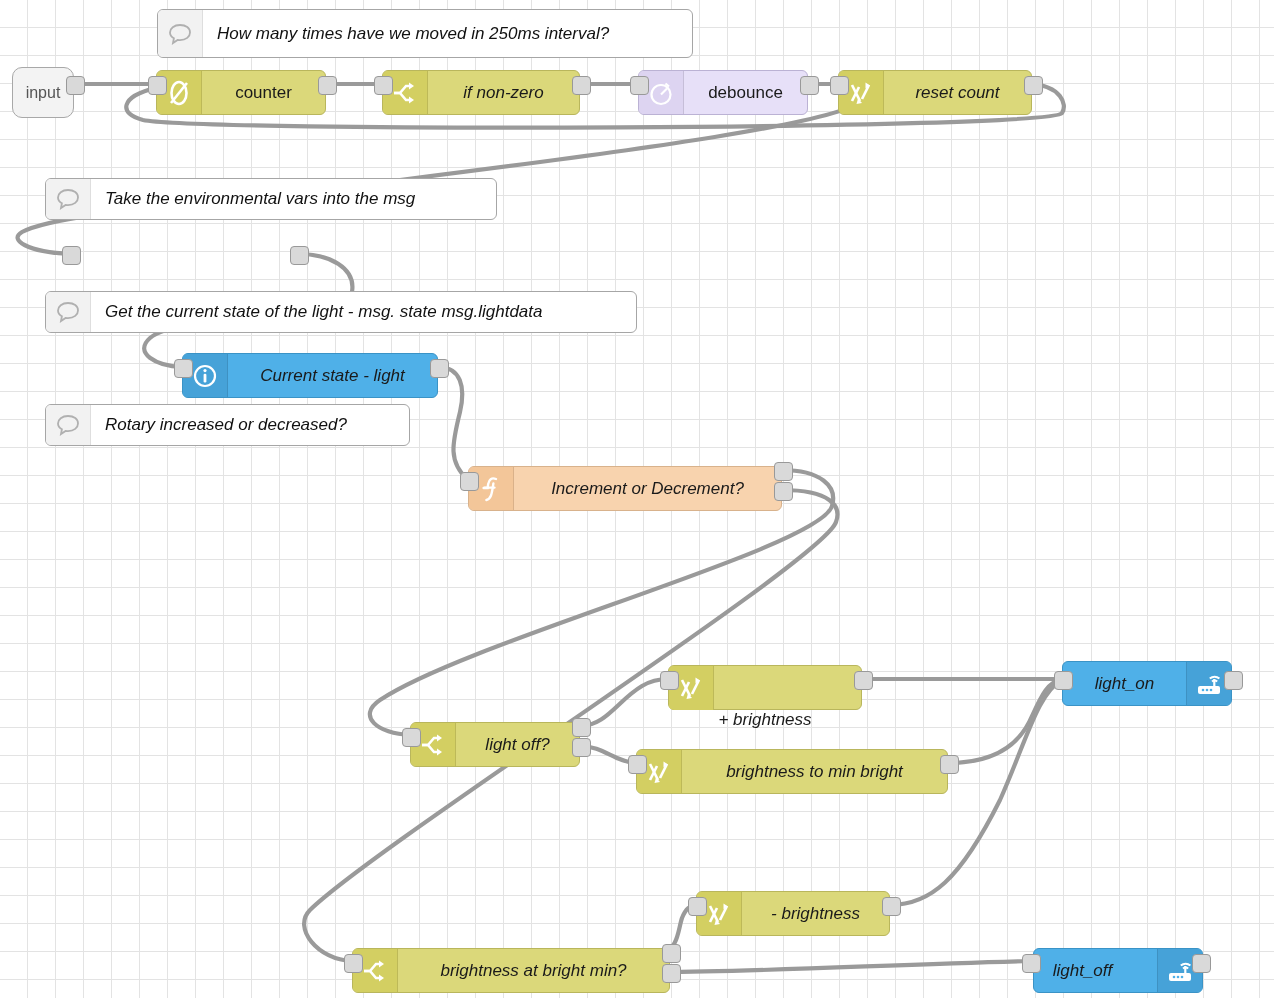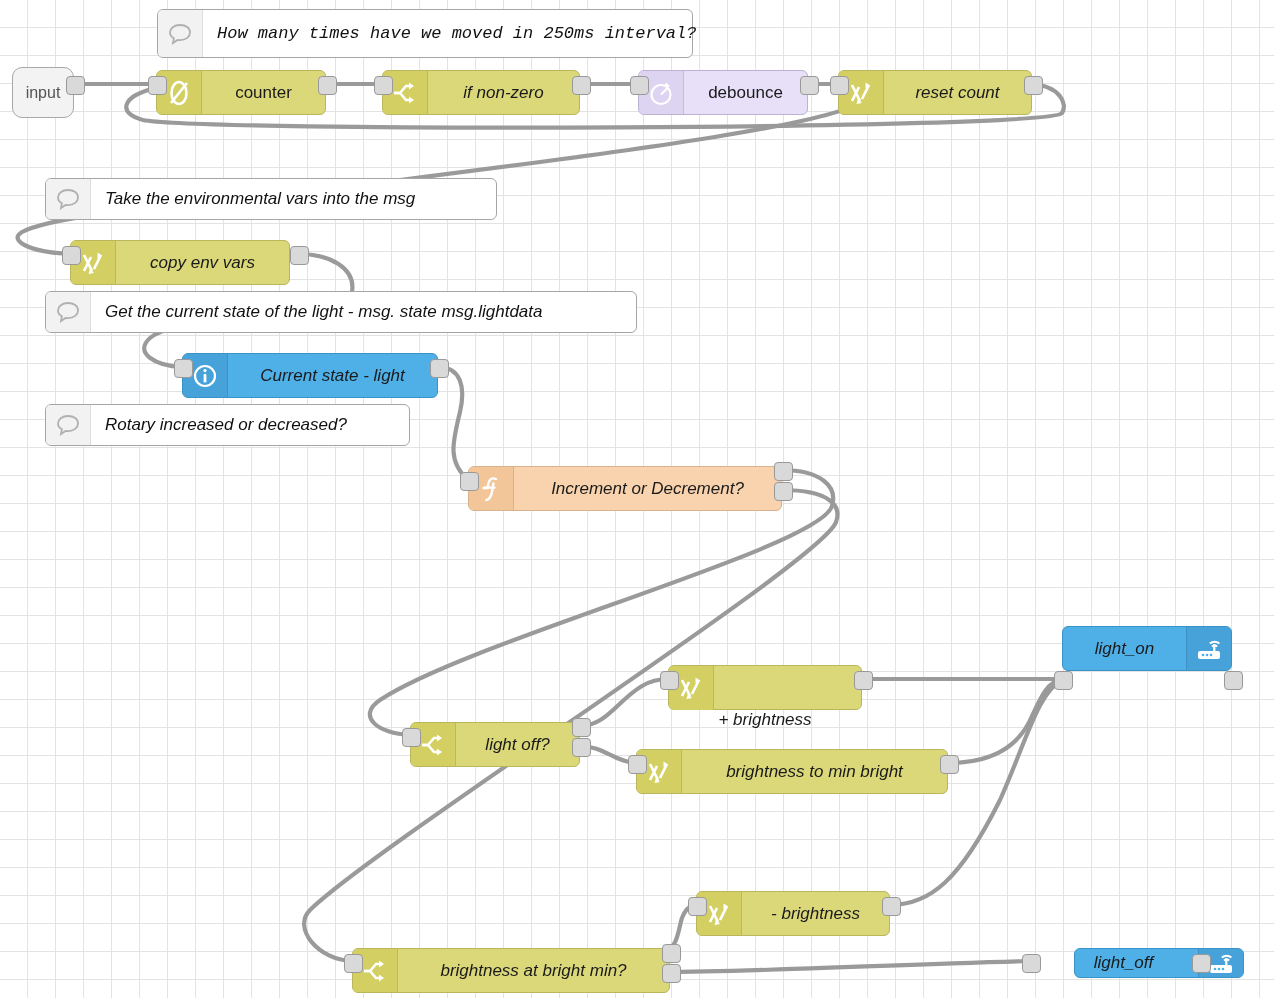--- a/index.html
+++ b/index.html
@@ -118,21 +118,21 @@
 
     <path class="wire" d="M948,763 C1000,763 1022,740 1032,716 C1042,694 1048,682 1062,679"></path>
 
     <path class="wire" d="M890,905 C930,905 960,880 1000,800 C1026,742 1038,692 1062,680"></path>
 
     <path class="wire" d="M662,952 C678,950 678,930 682,918 C686,908 690,906 696,905"></path>
 
     <path class="wire" d="M662,972 C760,972 900,964 1030,961"></path>
   </svg>
 
-  <div class="comment" style="left:157px;top:9px;width:536px;height:49px;font-family:Liberation Mono, monospace;">
+  <div class="comment" style="left:157px;top:9px;width:536px;height:49px;">
     <span class="icon-box">
       <svg class="ic" width="26" height="24" viewBox="0 0 26 24" aria-hidden="true">
         <path d="M13 3C7 3 3 6.4 3 10.4c0 2.4 1.5 4.5 3.9 5.8L6 21l4.6-3.1c.8.1 1.6.2 2.4.2 6 0 10-3.4 10-7.7S19 3 13 3z" fill="none" stroke="#b0b0b0" stroke-width="1.8"></path>
       </svg>
     </span>
     <span class="label">How many times have we moved in 250ms interval?</span>
   </div>
 
   <div class="comment" style="left:45px;top:178px;width:452px;height:42px;">
     <span class="icon-box">
@@ -213,154 +213,142 @@
         <path d="M4 21l7-14" fill="none" stroke="#fff" stroke-width="2.6"></path>
         <path d="M17.5 2.5l4.5 3-4.5 3z" fill="#fff"></path>
         <path d="M10 18.5l4 4.5-5.5 1z" fill="#fff"></path>
       </svg>
     </span>
     <span class="label">reset count</span>
   </div>
   <span class="port" style="left:830px;top:76px;"></span>
   <span class="port" style="left:1024px;top:76px;"></span>
 
-  <div class="node yellow" style="left:70px;top:232px;width:220px;height:45px;">
+  <span class="port" style="left:62px;top:246px;"></span>
+  <span class="port" style="left:290px;top:246px;"></span>
+
+  <div class="node blue" style="left:182px;top:345px;width:256px;height:45px;text-align:center;">
+    <span class="icon-box">
+      <svg class="ic" width="26" height="26" viewBox="0 0 26 26" aria-hidden="true">
+        <circle cx="13" cy="13" r="10" fill="none" stroke="#fff" stroke-width="2.2"></circle>
+        <circle cx="13" cy="7.6" r="1.6" fill="#fff"></circle>
+        <rect x="11.6" y="10.8" width="2.8" height="8.6" rx="1.2" fill="#fff"></rect>
+      </svg>
+    </span>
+    <span class="label">Current state - light</span>
+  </div>
+  <span class="port" style="left:174px;top:359px;"></span>
+  <span class="port" style="left:430px;top:359px;"></span>
+
+  <div class="node orange" style="left:468px;top:458px;width:314px;height:45px;">
+    <span class="icon-box">
+      <svg class="ic" width="22" height="28" viewBox="0 0 22 28" aria-hidden="true">
+        <path d="M16 4c-4.5-1.8-7 0.6-7.8 5L7.6 13H3.6M13.4 8.4C12 17 11.6 24 6.4 25" fill="none" stroke="#fff" stroke-width="2.4" stroke-linecap="round"></path>
+        <line x1="4.6" y1="12.6" x2="14.4" y2="12.6" stroke="#fff" stroke-width="2.4" stroke-linecap="round"></line>
+      </svg>
+    </span>
+    <span class="label">Increment or Decrement?</span>
+  </div>
+  <span class="port" style="left:460px;top:472px;"></span>
+  <span class="port" style="left:774px;top:462px;"></span>
+  <span class="port" style="left:774px;top:482px;"></span>
+
+  <div class="node yellow" style="left:410px;top:714px;width:170px;height:45px;">
+    <span class="icon-box">
+      <svg class="ic" width="26" height="26" viewBox="0 0 26 26" aria-hidden="true">
+        <path d="M2 13h6l6-7h5" fill="none" stroke="#fff" stroke-width="2.6"></path>
+        <path d="M2 13h6l6 7h5" fill="none" stroke="#fff" stroke-width="2.6"></path>
+        <path d="M17 2.5l5 3.5-5 3.5z" fill="#fff"></path>
+        <path d="M17 16.5l5 3.5-5 3.5z" fill="#fff"></path>
+      </svg>
+    </span>
+    <span class="label">light off?</span>
+  </div>
+  <span class="port" style="left:402px;top:728px;"></span>
+  <span class="port" style="left:572px;top:718px;"></span>
+  <span class="port" style="left:572px;top:738px;"></span>
+
+  <div class="node yellow" style="left:668px;top:657px;width:194px;height:45px;flex-direction:column;">
     <span class="icon-box">
       <svg class="ic" width="26" height="26" viewBox="0 0 26 26" aria-hidden="true">
         <path d="M4 5l8 16" fill="none" stroke="#fff" stroke-width="2.6"></path>
         <path d="M21 5l-7 14" fill="none" stroke="#fff" stroke-width="2.6"></path>
         <path d="M4 21l7-14" fill="none" stroke="#fff" stroke-width="2.6"></path>
         <path d="M17.5 2.5l4.5 3-4.5 3z" fill="#fff"></path>
         <path d="M10 18.5l4 4.5-5.5 1z" fill="#fff"></path>
       </svg>
     </span>
-    <span class="label">copy env vars</span>
-  </div>
-  <span class="port" style="left:62px;top:246px;"></span>
-  <span class="port" style="left:290px;top:246px;"></span>
-
-  <div class="node blue" style="left:182px;top:345px;width:256px;height:45px;text-align:center;">
-    <span class="icon-box">
-      <svg class="ic" width="26" height="26" viewBox="0 0 26 26" aria-hidden="true">
-        <circle cx="13" cy="13" r="10" fill="none" stroke="#fff" stroke-width="2.2"></circle>
-        <circle cx="13" cy="7.6" r="1.6" fill="#fff"></circle>
-        <rect x="11.6" y="10.8" width="2.8" height="8.6" rx="1.2" fill="#fff"></rect>
-      </svg>
-    </span>
-    <span class="label">Current state - light</span>
-  </div>
-  <span class="port" style="left:174px;top:359px;"></span>
-  <span class="port" style="left:430px;top:359px;"></span>
-
-  <div class="node orange" style="left:468px;top:458px;width:314px;height:45px;">
-    <span class="icon-box">
-      <svg class="ic" width="22" height="28" viewBox="0 0 22 28" aria-hidden="true">
-        <path d="M16 4c-4.5-1.8-7 0.6-7.8 5L7.6 13H3.6M13.4 8.4C12 17 11.6 24 6.4 25" fill="none" stroke="#fff" stroke-width="2.4" stroke-linecap="round"></path>
-        <line x1="4.6" y1="12.6" x2="14.4" y2="12.6" stroke="#fff" stroke-width="2.4" stroke-linecap="round"></line>
-      </svg>
-    </span>
-    <span class="label">Increment or Decrement?</span>
-  </div>
-  <span class="port" style="left:460px;top:472px;"></span>
-  <span class="port" style="left:774px;top:462px;"></span>
-  <span class="port" style="left:774px;top:482px;"></span>
-
-  <div class="node yellow" style="left:410px;top:714px;width:170px;height:45px;">
-    <span class="icon-box">
-      <svg class="ic" width="26" height="26" viewBox="0 0 26 26" aria-hidden="true">
-        <path d="M2 13h6l6-7h5" fill="none" stroke="#fff" stroke-width="2.6"></path>
-        <path d="M2 13h6l6 7h5" fill="none" stroke="#fff" stroke-width="2.6"></path>
-        <path d="M17 2.5l5 3.5-5 3.5z" fill="#fff"></path>
-        <path d="M17 16.5l5 3.5-5 3.5z" fill="#fff"></path>
-      </svg>
-    </span>
-    <span class="label">light off?</span>
-  </div>
-  <span class="port" style="left:402px;top:728px;"></span>
-  <span class="port" style="left:572px;top:718px;"></span>
-  <span class="port" style="left:572px;top:738px;"></span>
-
-  <div class="node yellow" style="left:668px;top:657px;width:194px;height:45px;flex-direction:column;">
+    <span class="label">+ brightness</span>
+  </div>
+  <span class="port" style="left:660px;top:671px;"></span>
+  <span class="port" style="left:854px;top:671px;"></span>
+
+  <div class="node yellow" style="left:636px;top:741px;width:312px;height:45px;">
     <span class="icon-box">
       <svg class="ic" width="26" height="26" viewBox="0 0 26 26" aria-hidden="true">
         <path d="M4 5l8 16" fill="none" stroke="#fff" stroke-width="2.6"></path>
         <path d="M21 5l-7 14" fill="none" stroke="#fff" stroke-width="2.6"></path>
         <path d="M4 21l7-14" fill="none" stroke="#fff" stroke-width="2.6"></path>
         <path d="M17.5 2.5l4.5 3-4.5 3z" fill="#fff"></path>
         <path d="M10 18.5l4 4.5-5.5 1z" fill="#fff"></path>
       </svg>
     </span>
-    <span class="label">+ brightness</span>
-  </div>
-  <span class="port" style="left:660px;top:671px;"></span>
-  <span class="port" style="left:854px;top:671px;"></span>
-
-  <div class="node yellow" style="left:636px;top:741px;width:312px;height:45px;">
+    <span class="label">brightness to min bright</span>
+  </div>
+  <span class="port" style="left:628px;top:755px;"></span>
+  <span class="port" style="left:940px;top:755px;"></span>
+
+  <div class="node yellow" style="left:696px;top:883px;width:194px;height:45px;">
     <span class="icon-box">
       <svg class="ic" width="26" height="26" viewBox="0 0 26 26" aria-hidden="true">
         <path d="M4 5l8 16" fill="none" stroke="#fff" stroke-width="2.6"></path>
         <path d="M21 5l-7 14" fill="none" stroke="#fff" stroke-width="2.6"></path>
         <path d="M4 21l7-14" fill="none" stroke="#fff" stroke-width="2.6"></path>
         <path d="M17.5 2.5l4.5 3-4.5 3z" fill="#fff"></path>
         <path d="M10 18.5l4 4.5-5.5 1z" fill="#fff"></path>
       </svg>
     </span>
-    <span class="label">brightness to min bright</span>
-  </div>
-  <span class="port" style="left:628px;top:755px;"></span>
-  <span class="port" style="left:940px;top:755px;"></span>
-
-  <div class="node yellow" style="left:696px;top:883px;width:194px;height:45px;">
-    <span class="icon-box">
-      <svg class="ic" width="26" height="26" viewBox="0 0 26 26" aria-hidden="true">
-        <path d="M4 5l8 16" fill="none" stroke="#fff" stroke-width="2.6"></path>
-        <path d="M21 5l-7 14" fill="none" stroke="#fff" stroke-width="2.6"></path>
-        <path d="M4 21l7-14" fill="none" stroke="#fff" stroke-width="2.6"></path>
-        <path d="M17.5 2.5l4.5 3-4.5 3z" fill="#fff"></path>
-        <path d="M10 18.5l4 4.5-5.5 1z" fill="#fff"></path>
-      </svg>
-    </span>
     <span class="label">- brightness</span>
   </div>
   <span class="port" style="left:688px;top:897px;"></span>
   <span class="port" style="left:882px;top:897px;"></span>
 
   <div class="node yellow" style="left:352px;top:940px;width:318px;height:45px;">
     <span class="icon-box">
       <svg class="ic" width="26" height="26" viewBox="0 0 26 26" aria-hidden="true">
         <path d="M2 13h6l6-7h5" fill="none" stroke="#fff" stroke-width="2.6"></path>
         <path d="M2 13h6l6 7h5" fill="none" stroke="#fff" stroke-width="2.6"></path>
         <path d="M17 2.5l5 3.5-5 3.5z" fill="#fff"></path>
         <path d="M17 16.5l5 3.5-5 3.5z" fill="#fff"></path>
       </svg>
     </span>
     <span class="label">brightness at bright min?</span>
   </div>
   <span class="port" style="left:344px;top:954px;"></span>
   <span class="port" style="left:662px;top:944px;"></span>
   <span class="port" style="left:662px;top:964px;"></span>
 
-  <div class="node blue" style="left:1062px;top:618px;width:170px;height:45px;">
+  <div class="node blue" style="left:1062px;top:653px;width:170px;height:45px;">
     <span class="label">light_on</span>
     <span class="icon-box right">
       <svg class="ic" width="28" height="26" viewBox="0 0 28 26" aria-hidden="true">
         <rect x="3" y="15" width="22" height="8" rx="2" fill="#fff"></rect>
         <circle cx="8" cy="19" r="1.3" fill="#4fb0e8"></circle>
         <circle cx="12" cy="19" r="1.3" fill="#4fb0e8"></circle>
         <circle cx="16" cy="19" r="1.3" fill="#4fb0e8"></circle>
         <rect x="18.2" y="8" width="2.2" height="8" fill="#fff"></rect>
         <path d="M14.8 7.6a7.5 7.5 0 0 1 9.6 0" fill="none" stroke="#fff" stroke-width="2"></path>
         <path d="M17 10.6a4 4 0 0 1 5.2 0" fill="none" stroke="#fff" stroke-width="2"></path>
       </svg>
     </span>
   </div>
   <span class="port" style="left:1054px;top:671px;"></span>
   <span class="port" style="left:1224px;top:671px;"></span>
 
-  <div class="node blue" style="left:1074px;top:940px;width:170px;height:30px;gap:26px;">
+  <div class="node blue" style="left:1033px;top:940px;width:170px;height:45px;gap:26px;">
     <span class="label">light_off</span>
     <span class="icon-box right">
       <svg class="ic" width="28" height="26" viewBox="0 0 28 26" aria-hidden="true">
         <rect x="3" y="15" width="22" height="8" rx="2" fill="#fff"></rect>
         <circle cx="8" cy="19" r="1.3" fill="#4fb0e8"></circle>
         <circle cx="12" cy="19" r="1.3" fill="#4fb0e8"></circle>
         <circle cx="16" cy="19" r="1.3" fill="#4fb0e8"></circle>
         <rect x="18.2" y="8" width="2.2" height="8" fill="#fff"></rect>
         <path d="M14.8 7.6a7.5 7.5 0 0 1 9.6 0" fill="none" stroke="#fff" stroke-width="2"></path>
         <path d="M17 10.6a4 4 0 0 1 5.2 0" fill="none" stroke="#fff" stroke-width="2"></path>

